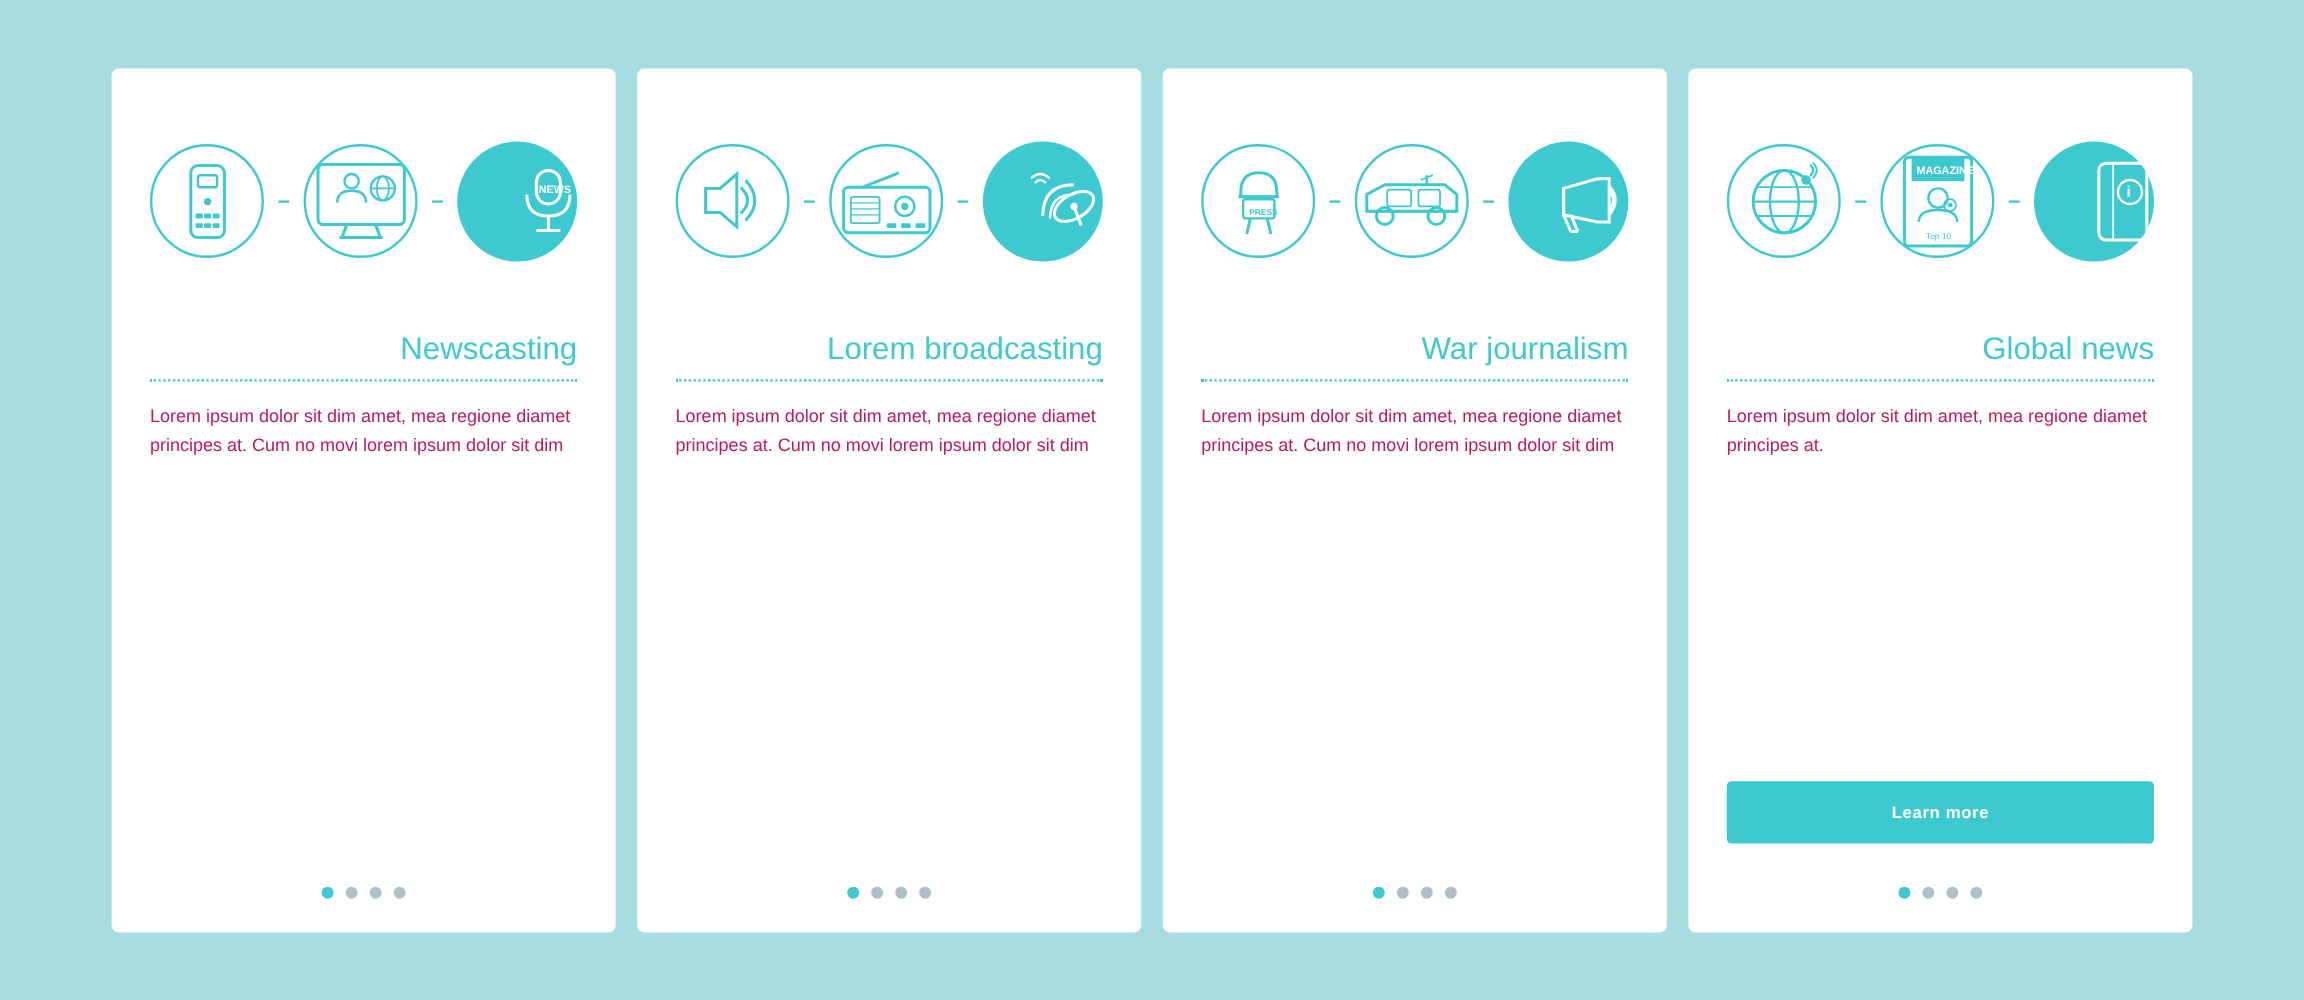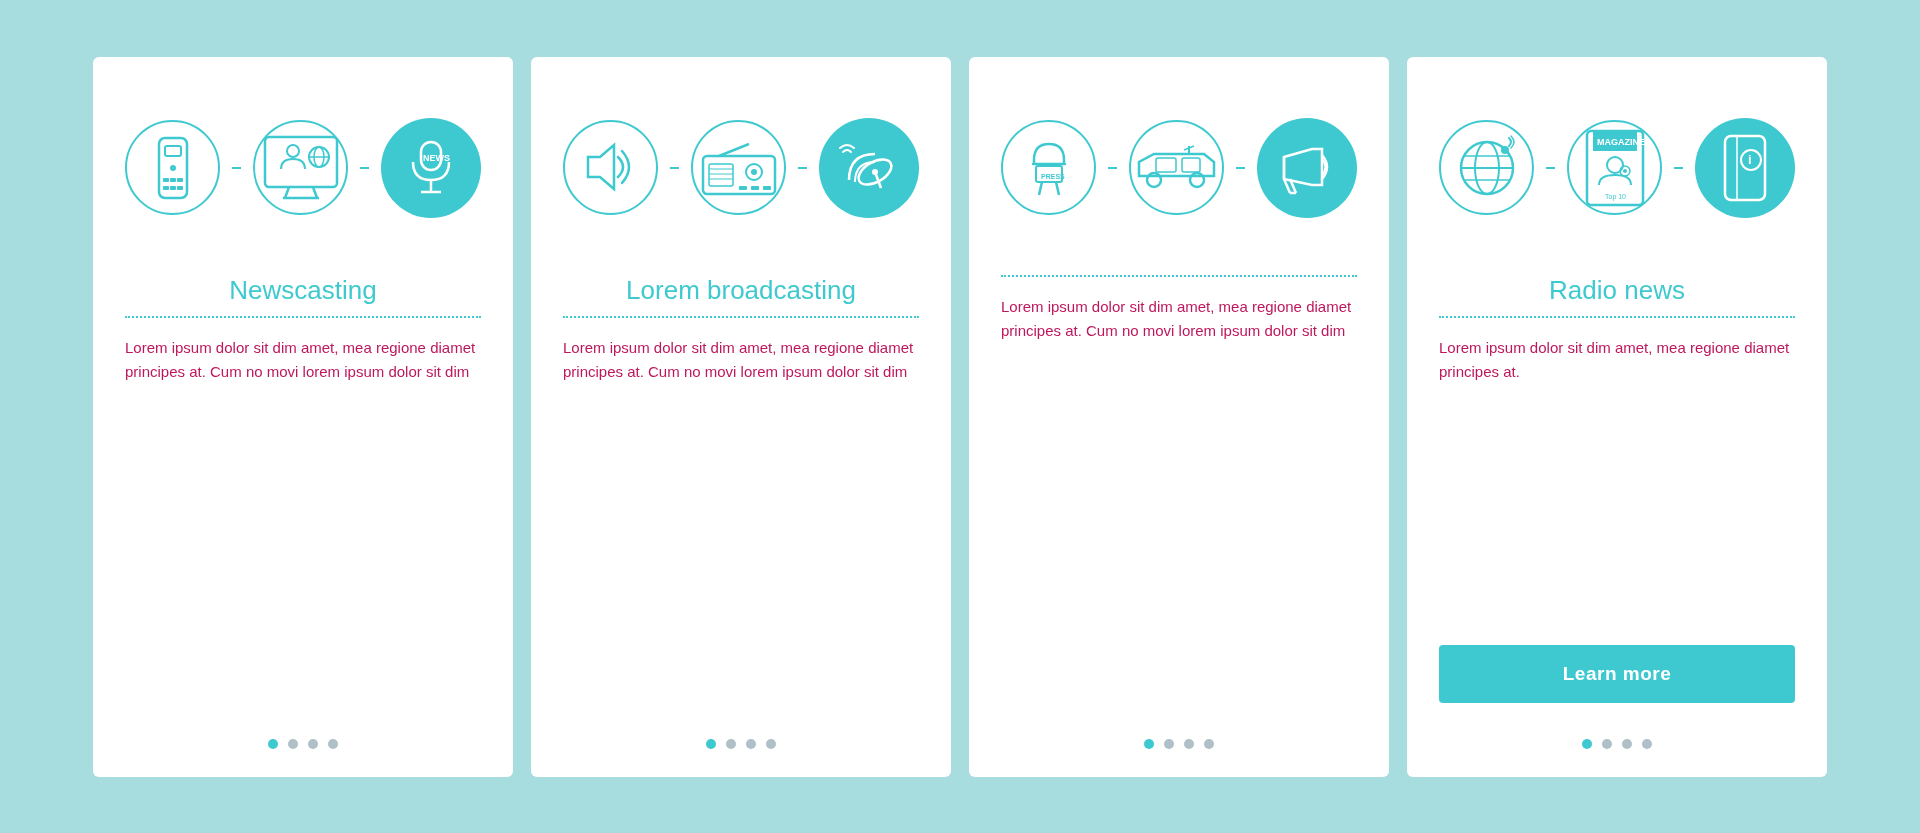--- a/index.html
+++ b/index.html
@@ -49,21 +49,21 @@
       justify-content: center;
     }
 
     .icon-circle {
       width: 100px;
       height: 100px;
       background-color: #3ec9d0;
       border-radius: 50%;
       display: flex;
       align-items: center;
-      justify-content: center;
+      justify-content: flex-end;
     }
 
     .icon-outline {
       width: 95px;
       height: 95px;
       background-color: transparent;
       border-radius: 50%;
       border: 2.5px solid #3ec9d0;
       display: flex;
       align-items: center;
@@ -78,21 +78,21 @@
       border-top: 2px dashed #3ec9d0;
       width: 22px;
       height: 0;
       margin: 0 2px;
     }
 
     .card-title {
       font-size: 26px;
       font-weight: 400;
       color: #3ec9d0;
-      text-align: center;
+      text-align: right;
       width: 100%;
       margin-bottom: 10px;
     }
 
     .card-divider {
       width: 100%;
       border: none;
       border-top: 2px dotted #3ec9d0;
       margin-bottom: 18px;
     }
@@ -104,21 +104,21 @@
       text-align: left;
       width: 100%;
       flex-grow: 1;
     }
 
     .learn-more-btn {
       background-color: #3ec9d0;
       color: #ffffff;
       border: none;
       border-radius: 4px;
-      font-size: 19px;
+      font-size: 14px;
       font-weight: 600;
       width: 100%;
       padding: 18px 0;
       cursor: pointer;
       margin-top: 18px;
       margin-bottom: 18px;
       letter-spacing: 0.5px;
     }
 
     .dots-row {
@@ -324,20 +324,21 @@
             <path d="M46 16 Q56 28 46 40" stroke="white" stroke-width="2.5" fill="none" stroke-linecap="round"></path>
             <path d="M46 20 Q53 28 46 36" stroke="white" stroke-width="2" fill="none" stroke-linecap="round"></path>
             <line x1="8" y1="40" x2="14" y2="54" stroke="white" stroke-width="2.5"></line>
             <line x1="14" y1="54" x2="20" y2="54" stroke="white" stroke-width="2.5"></line>
             <line x1="20" y1="54" x2="14" y2="40" stroke="white" stroke-width="2.5"></line>
           </svg>
         </div>
       </div>
     </div>
 
+    <h2 class="card-title">War journalism</h2>
     <hr class="card-divider">
     <p class="card-text">Lorem ipsum dolor sit dim amet, mea regione diamet principes at. Cum no movi lorem ipsum dolor sit dim</p>
 
     <div class="dots-row">
       <div class="dot active"></div>
       <div class="dot"></div>
       <div class="dot"></div>
       <div class="dot"></div>
     </div>
   </div>
@@ -386,21 +387,21 @@
             <rect x="6" y="4" width="40" height="64" rx="6" stroke="white" stroke-width="2.5" fill="none"></rect>
             <line x1="18" y1="4" x2="18" y2="68" stroke="white" stroke-width="1.5"></line>
 
             <circle cx="32" cy="28" r="10" stroke="white" stroke-width="2" fill="none"></circle>
             <text x="29" y="32" font-size="13" font-weight="bold" fill="white" font-family="Arial">i</text>
           </svg>
         </div>
       </div>
     </div>
 
-    <h2 class="card-title">Radio news</h2>
+    <h2 class="card-title">Global news</h2>
     <hr class="card-divider">
     <p class="card-text">Lorem ipsum dolor sit dim amet, mea regione diamet principes at.</p>
 
     <button class="learn-more-btn">Learn more</button>
 
     <div class="dots-row">
       <div class="dot active"></div>
       <div class="dot"></div>
       <div class="dot"></div>
       <div class="dot"></div>

